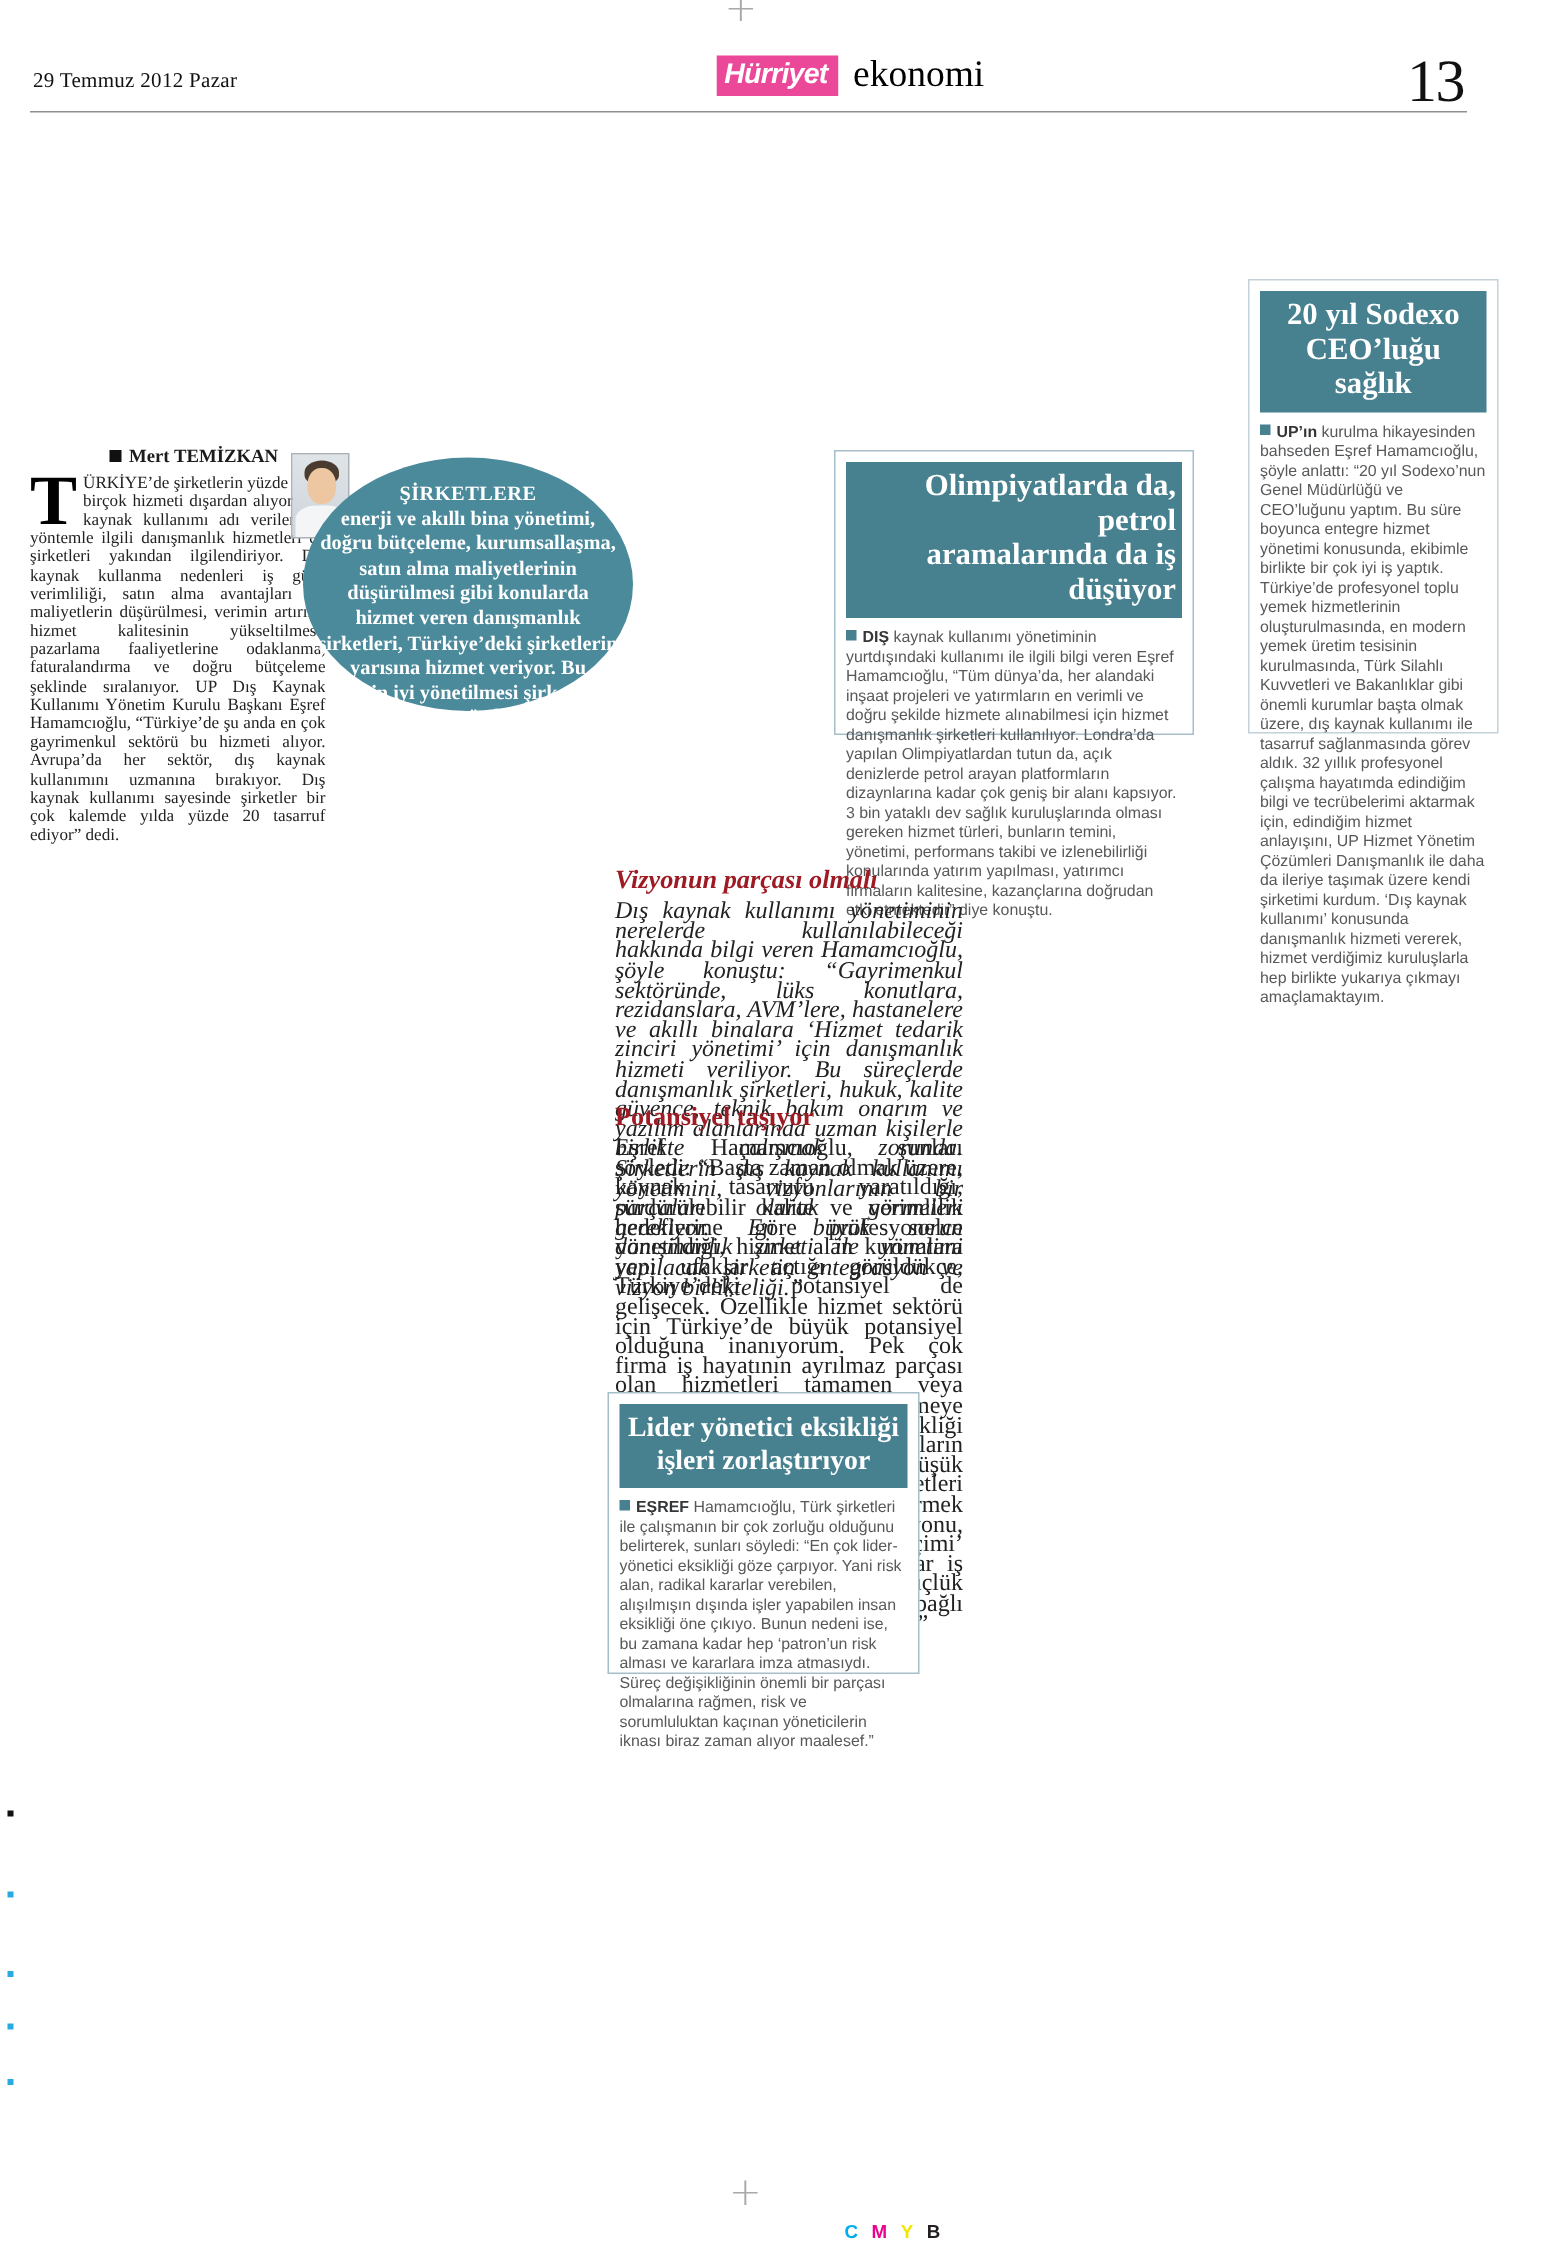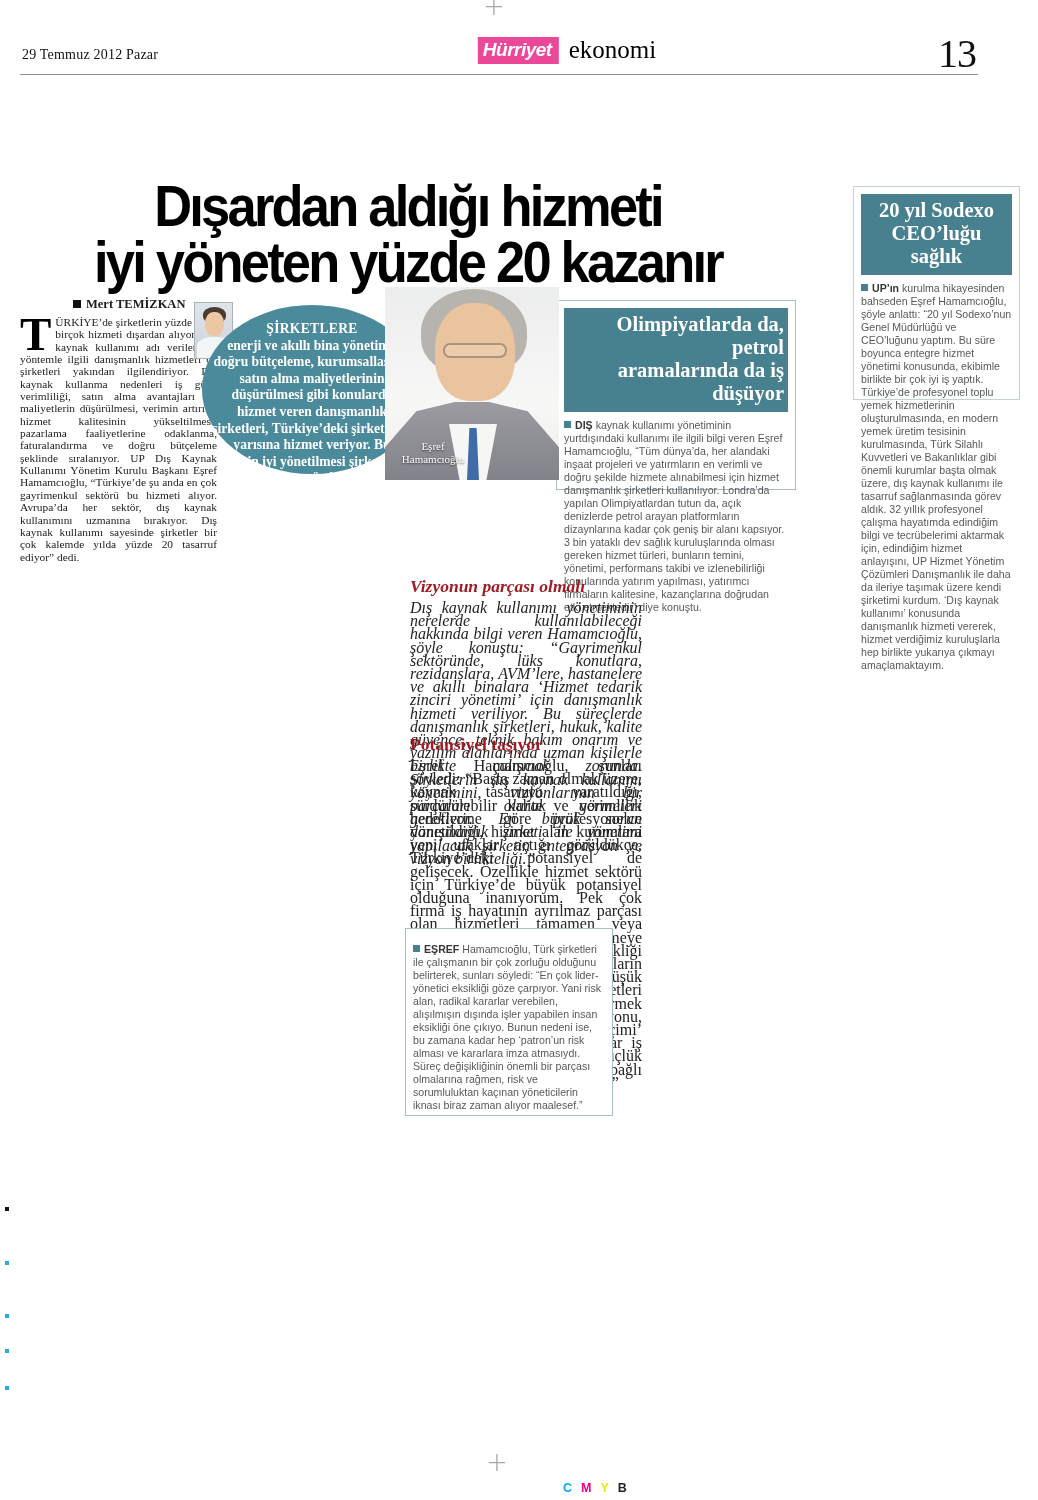--- a/index.html
+++ b/index.html
@@ -56,21 +56,21 @@
     text-shadow:0 1px 2px rgba(0,0,0,.65); font-family:"Liberation Serif", serif; }
   
   .story-box { position:absolute; border:1px solid #a6bec9; background:#fff; padding:7px; }
   .story-box .box-head { background:#47808f; color:#fff; text-align:center; font-family:"Liberation Serif", serif;
     font-weight:bold; padding:5px 4px 7px; }
   .box-olympics { left:556px; top:300px; width:240px; height:190px; }
   .box-olympics .box-head { font-size:20.5px; line-height:23px;text-align:right; }
   .box-body { font-family:"Liberation Sans", sans-serif; font-size:10.6px; line-height:13px; color:#57585a; margin-top:7px; text-align:left; }
   .box-body .sq { display:inline-block; width:7px; height:7px; background:#47808f; margin-right:4px; position:relative; top:-1px; }
   .box-body .lead-word { font-weight:bold; color:#353638; }
-  .box-sodexo { left:853px; top:186px; width:167px; height:214px; border-color:#c3d2d8; }
+  .box-sodexo { left:832px; top:186px; width:167px; height:303px; border-color:#c3d2d8; }
   .box-sodexo .box-head { font-size:20.5px; line-height:23px; }
   .box-leader { left:405px; top:928px; width:208px; height:188px; }
   .box-leader .box-head { font-size:18.5px; line-height:22px; }
   
   .mid-section { position:absolute; left:410px; width:232px; }
   .sec-vision { top:576px;font-style:italic; }
   .sec-potential { top:734px; }
   .sec-title { font-family:"Liberation Serif", serif; font-weight:bold; font-size:17.5px; color:#9e1b24; margin-bottom:4px; }
   .sec-body { font-size:16px; line-height:13.2px; text-align:justify; color:#222; }
   
@@ -87,53 +87,40 @@
 
   <div class="reg-cross cross-top">+</div>
   <div class="hdr-date">29 Temmuz 2012 Pazar</div>
   <div class="masthead">
     <span class="brand-box">Hürriyet</span>
     <span class="brand-section">ekonomi</span>
   </div>
   <div class="hdr-pagenum">13</div>
   <div class="hdr-rule"></div>
 
-  <div class="headline">
-    <div class="hl-line">Dışardan aldığı hizmeti</div>
-    <div class="hl-line">iyi yöneten yüzde 20 kazanır</div>
-  </div>
 
   <div class="byline">
     <span class="sq"></span><span>Mert TEMİZKAN</span>
   </div>
 
   <div class="lead-article">
     <span class="dropcap">T</span><span>ÜRKİYE’de şirketlerin yüzde 50’si birçok hizmeti dışardan alıyor. Dış kaynak kullanımı adı verilen bu yöntemle ilgili danışmanlık hizmetleri de şirketleri yakından ilgilendiriyor. Dış kaynak kullanma nedenleri iş gücü verimliliği, satın alma avantajları ile maliyetlerin düşürülmesi, verimin artırılıp hizmet kalitesinin yükseltilmesi, pazarlama faaliyetlerine odaklanma, faturalandırma ve doğru bütçeleme şeklinde sıralanıyor. UP Dış Kaynak Kullanımı Yönetim Kurulu Başkanı Eşref Hamamcıoğlu, “Türkiye’de şu anda en çok gayrimenkul sektörü bu hizmeti alıyor. Avrupa’da her sektör, dış kaynak kullanımını uzmanına bırakıyor. Dış kaynak kullanımı sayesinde şirketler bir çok kalemde yılda yüzde 20 tasarruf ediyor” dedi.</span>
   </div>
 
   <div class="author-photo">
     <div class="ap-hair"></div>
     <div class="ap-face"></div>
     <div class="ap-shirt"></div>
   </div>
 
   <div class="bubble">
     <span class="bubble-lead">ŞİRKETLERE</span>
     <span>enerji ve akıllı bina yönetimi, doğru bütçeleme, kurumsallaşma, satın alma maliyetlerinin düşürülmesi gibi konularda hizmet veren danışmanlık şirketleri, Türkiye’deki şirketlerin yarısına hizmet veriyor. Bu sürecin iyi yönetilmesi şirketlere, yılda ortalama yüzde 20 tasarruf sağlıyor.</span>
   </div>
 
-  <div class="big-photo">
-    <div class="ph-hair"></div>
-    <div class="ph-face"></div>
-    <div class="ph-glasses"></div>
-    <div class="ph-suit"></div>
-    <div class="ph-shirt"></div>
-    <div class="ph-tie"></div>
-    <div class="photo-caption">Eşref Hamamcıoğlu</div>
-  </div>
 
   <div class="story-box box-olympics">
     <div class="box-head">
       <div>Olimpiyatlarda da, petrol</div>
       <div>aramalarında da iş düşüyor</div>
     </div>
     <div class="box-body">
       <span class="sq"></span><span class="lead-word">DIŞ</span> <span>kaynak kullanımı yönetiminin yurtdışındaki kullanımı ile ilgili bilgi veren Eşref Hamamcıoğlu, “Tüm dünya’da, her alandaki inşaat projeleri ve yatırmların en verimli ve doğru şekilde hizmete alınabilmesi için hizmet danışmanlık şirketleri kullanılıyor. Londra’da yapılan Olimpiyatlardan tutun da, açık denizlerde petrol arayan platformların dizaynlarına kadar çok geniş bir alanı kapsıyor. 3 bin yataklı dev sağlık kuruluşlarında olması gereken hizmet türleri, bunların temini, yönetimi, performans takibi ve izlenebilirliği konularında yatırım yapılması, yatırımcı firmaların kalitesine, kazançlarına doğrudan etki etmektedir” diye konuştu.</span>
     </div>
   </div>
@@ -152,20 +139,24 @@
     <div class="sec-title">Vizyonun parçası olmalı</div>
     <div class="sec-body">Dış kaynak kullanımı yönetiminin nerelerde kullanılabileceği hakkında bilgi veren Hamamcıoğlu, şöyle konuştu: “Gayrimenkul sektöründe, lüks konutlara, rezidanslara, AVM’lere, hastanelere ve akıllı binalara ‘Hizmet tedarik zinciri yönetimi’ için danışmanlık hizmeti veriliyor. Bu süreçlerde danışmanlık şirketleri, hukuk, kalite güvence, teknik bakım onarım ve yazılım alanlarında uzman kişilerle birlikte çalışmak zorunda. Şirketlerin dış kaynak kullanımı yönetimini, vizyonlarının bir parçaları olarak görmeleri gerekiyor. En büyük sorun danışmanlık şirketi ile yönetimi yapılacak şirketin entegrasyon ve vizyon birlikteliği.”</div>
   </div>
 
   <div class="mid-section sec-potential">
     <div class="sec-title">Potansiyel taşıyor</div>
     <div class="sec-body">Eşref Hamamcıoğlu, şunları söyledi: “Başta zaman olmak üzere, kaynak tasarrufu yaratıldığı, sürdürülebilir kalite ve verimlilik hedeflerine göre profesyonelce yönetildiği, hizmet alan kurumlara yeni ufaklar açtığı görüldükçe, Türkiye’deki potansiyel de gelişecek. Özellikle hizmet sektörü için Türkiye’de büyük potansiyel olduğuna inanıyorum. Pek çok firma iş hayatının ayrılmaz parçası olan hizmetleri tamamen veya kısmen kendi imkanlarıyla çözmeye çalışıyor. Vizyon eksikliği nedeniyle, ‘Modern tasarımların teknolojiden uzak, düşük hizmetlerle yönetilmesi, hizmetleri kendi bünyelerinde gerçekleştirmek için yoğun personel sirkülasyonu, uygun olmayan tedarikçi seçimi’ gibi gerçekler mevcut. Taraflar iş hedeflerine ulaşmakta, hem güçlük çekiyorlar, hem de buna bağlı olarak güven sorunu yaşıyorlar.”</div>
   </div>
 
   <div class="story-box box-leader">
+    <div class="box-head">
+      <div>Lider yönetici eksikliği</div>
+      <div>işleri zorlaştırıyor</div>
+    </div>
     <div class="box-body">
       <span class="sq"></span><span class="lead-word">EŞREF</span> <span>Hamamcıoğlu, Türk şirketleri ile çalışmanın bir çok zorluğu olduğunu belirterek, sunları söyledi: “En çok lider-yönetici eksikliği göze çarpıyor. Yani risk alan, radikal kararlar verebilen, alışılmışın dışında işler yapabilen insan eksikliği öne çıkıyo. Bunun nedeni ise, bu zamana kadar hep ‘patron’un risk alması ve kararlara imza atmasıydı. Süreç değişikliğinin önemli bir parçası olmalarına rağmen, risk ve sorumluluktan kaçınan yöneticilerin iknası biraz zaman alıyor maalesef.”</span>
     </div>
   </div>
 
   <div class="edge-mark edge-black" style="top:1207px"></div>
   <div class="edge-mark edge-cyan" style="top:1261px"></div>
   <div class="edge-mark edge-cyan" style="top:1314px"></div>
   <div class="edge-mark edge-cyan" style="top:1349px"></div>
   <div class="edge-mark edge-cyan" style="top:1386px"></div>

